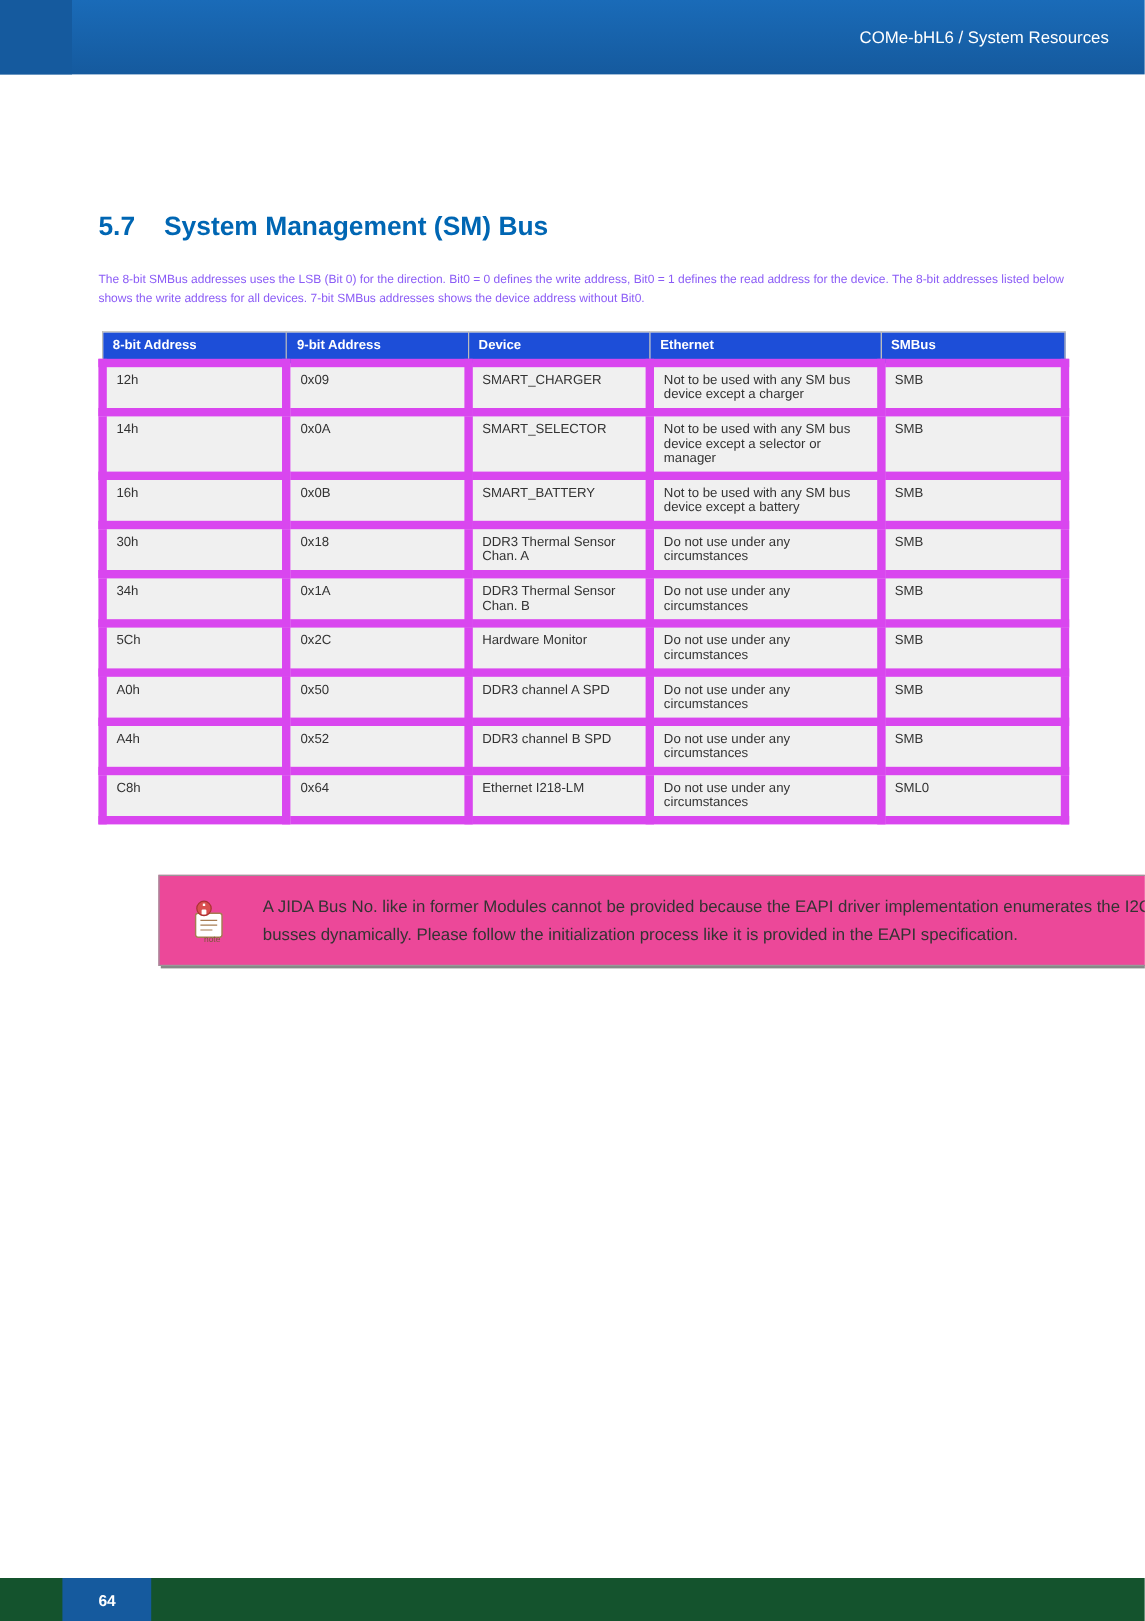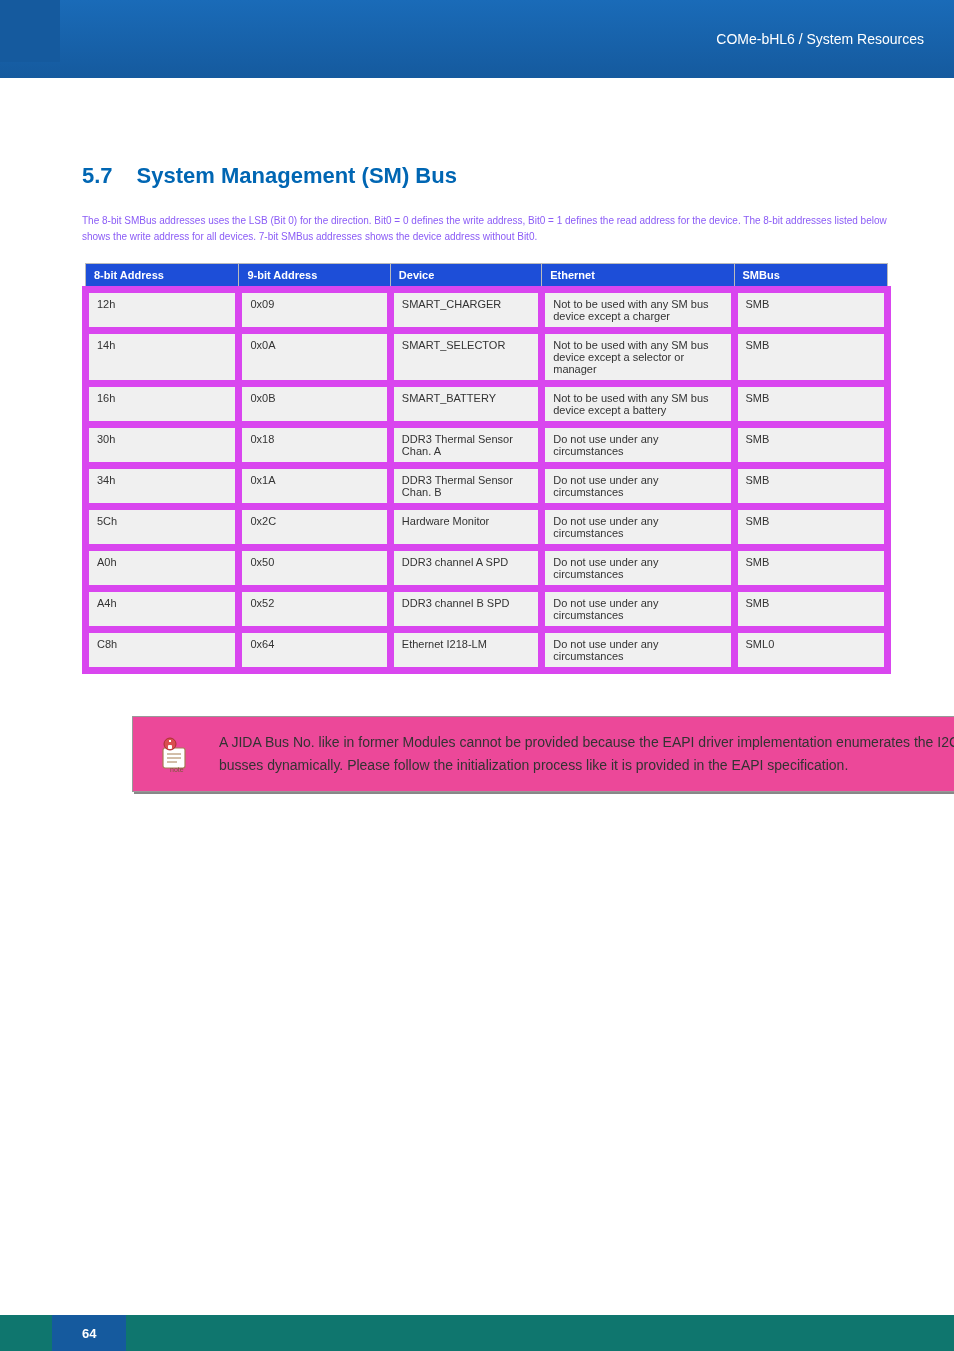--- a/index.html
+++ b/index.html
@@ -7,37 +7,38 @@
       font-family: -apple-system, BlinkMacSystemFont, "Segoe UI", sans-serif;
       background: #fff;
       width: 954px;
       height: 1351px;
       position: relative;
     }
     .header-bar {
       background: #1a5490;
       background: linear-gradient(to bottom, #1a6bb8 0%, #155a9e 100%);
       color: #fff;
-      height: 78px;
+      height: 62px;
       padding: 16px 30px;
       display: flex;
       align-items: center;
       justify-content: flex-end;
       font-size: 14px;
     }
     .header-corner-left {
       position: absolute;
       left: 0;
       top: 0;
       width: 60px;
       height: 62px;
       background: #155a9e;
     }
     .content {
       padding: 85px 63px 40px 82px;
+      margin-top: 29px;
     }
     .section-heading {
       color: #0066b3;
       font-size: 22px;
       font-weight: bold;
       font-family: Arial, sans-serif;
       margin-bottom: 24px;
     }
     .section-number {
       display: inline-block;
@@ -98,21 +99,21 @@
       font-size: 14px;
       line-height: 1.65;
       color: #333;
     }
     .footer-bar {
       position: absolute;
       left: 0;
       bottom: 0;
       height: 36px;
       width: 100%;
-      background: #0f766e;
+      background: #14532d;
       display: flex;
       align-items: center;
     }
     .page-number {
       background: #155a9e;
       color: #fff;
       padding: 0 30px;
       height: 36px;
       display: flex;
       align-items: center;

